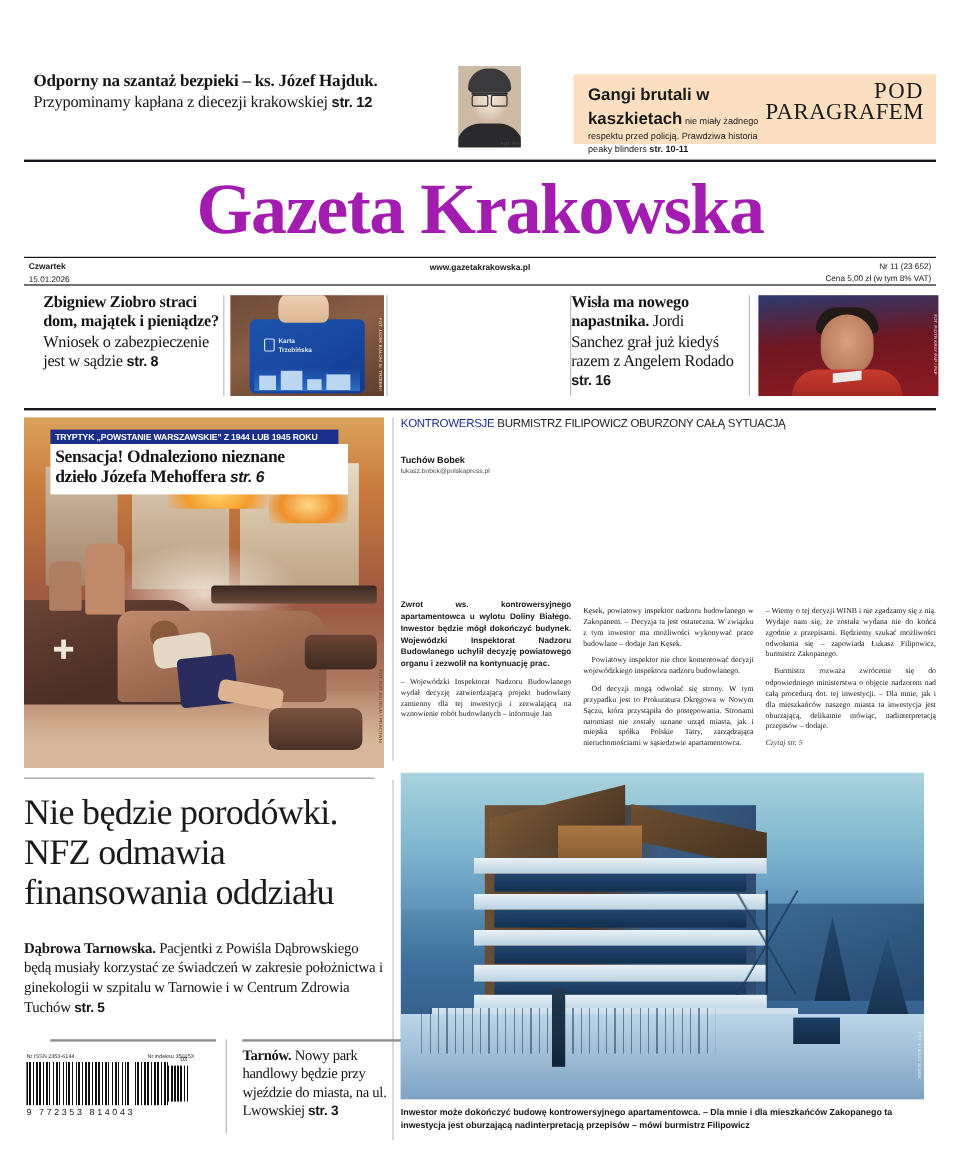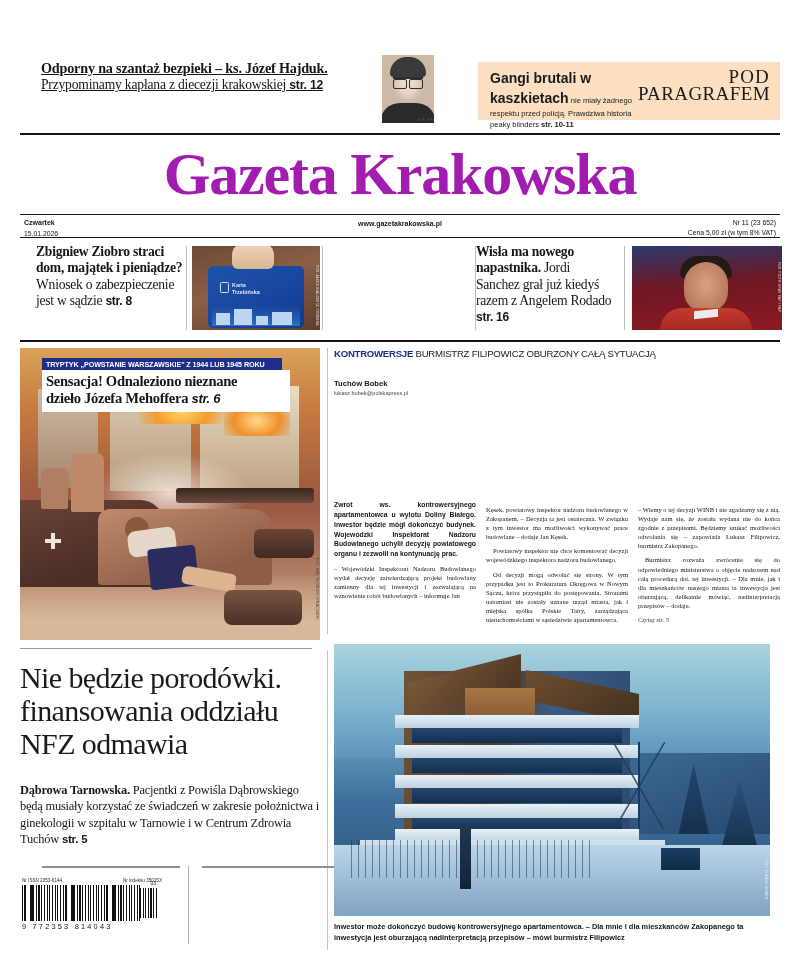--- a/index.html
+++ b/index.html
@@ -7,21 +7,21 @@
     width: 800px; height: 969px;
     background: #ffffff;
     font-family: "Liberation Serif", serif;
     color: #15161a;
     overflow: hidden;
   }
   .page { position: relative; width: 800px; height: 969px; background:#fff; }
 
   
   .topstrip { position:absolute; left:0; top:0; width:800px; height:136px; }
-  .promo-left { position:absolute; left:41px; top:60px; width:330px;text-decoration:underline; }
+  .promo-left { position:absolute; left:28px; top:60px; width:330px; }
   .promo-left .l1 { font-weight:bold; font-size:14.2px; line-height:1.22; letter-spacing:-0.2px; }
   .promo-left .l2 { font-size:13.6px; line-height:1.25; letter-spacing:-0.2px; }
   .promo-left .pg { font-weight:bold; font-family:"Liberation Sans",sans-serif; font-size:12.2px; }
   .promo-face {
     position:absolute; left:382px; top:55px; width:52px; height:68px;
     background:
       radial-gradient(ellipse 16px 20px at 50% 40%, #efe4d8 0%, #e3d3c2 60%, #cdbaa6 100%),
       linear-gradient(#d8cbbb,#c8b9a6);
     overflow:hidden;
   }
@@ -176,21 +176,21 @@
   }
   .paint-head {
     position:absolute; left:42px; top:370px; width:248px; background:#fff;
     padding:3px 6px 5px 4px; font-weight:bold; font-size:14.6px; line-height:1.18; letter-spacing:-0.3px;
   }
   .paint-head .pg { font-family:"Liberation Sans",sans-serif; font-size:13px;font-style:italic; }
 
   
   .main { position:absolute; left:334px; top:348px; width:446px; }
   .main .kick { font-family:"Liberation Sans",sans-serif; font-size:9.6px; letter-spacing:-0.25px; color:#1b1c20; }
-  .main .kick b { color:#1b2f8a; font-weight:bold; }
+  .main .kick b { color:#1b2f8a; font-weight:normal; }
   .main .head { margin-top:6px; font-weight:bold; font-size:43px; line-height:0.98;
     letter-spacing:-1.4px; color:#0f1014; }
   .main .byline { margin-top:20px; font-family:"Liberation Sans",sans-serif;
     font-weight:bold; font-size:7.6px; }
   .main .mail { font-family:"Liberation Sans",sans-serif; font-size:5.6px; color:#4a4a4c; margin-top:1.5px; }
 
   .cols { position:absolute; left:334px; top:500px; width:446px; height:132px;
     display:flex; gap:10px; }
   .col { width:142px; font-size:6.5px; line-height:1.4; text-align:justify; }
   .col .lead { font-family:"Liberation Sans",sans-serif; font-weight:bold; font-size:6.8px; line-height:1.45; }
@@ -470,33 +470,37 @@
   </div>
 
   <div class="caption">Inwestor może dokończyć budowę kontrowersyjnego apartamentowca. – Dla mnie i dla mieszkańców Zakopanego ta inwestycja jest oburzającą nadinterpretacją przepisów – mówi burmistrz Filipowicz</div>
 
   <div class="vdiv-low"></div>
 
   <div class="lower">
     <div class="hr"></div>
     <div class="head">
       <div>Nie będzie porodówki.</div>
+      <div>NFZ odmawia</div>
       <div>finansowania oddziału</div>
-      <div>NFZ odmawia</div>
     </div>
     <div class="body">
       <b>Dąbrowa Tarnowska.</b><span> Pacjentki z Powiśla Dąbrowskiego będą musiały korzystać ze świadczeń w zakresie położnictwa i ginekologii w szpitalu w Tarnowie i w Centrum Zdrowia Tuchów</span>
       <span class="pg">str. 5</span>
     </div>
   </div>
 
   <div class="footrow">
     <div class="hrl"></div>
     <div class="hrr"></div>
     <div class="fdiv"></div>
+    <div class="tarnow">
+      <b>Tarnów.</b><span> Nowy park handlowy będzie przy wjeździe do miasta, na ul. Lwowskiej</span>
+      <span class="pg">str. 3</span>
+    </div>
   </div>
 
   <div class="barcode">
     <div class="meta">
       <span>Nr ISSN 2353-6144</span>
       <span>Nr indeksu 35015X</span>
     </div>
     <div class="bars"></div>
     <div class="addon"></div>
     <div class="addnum">03</div>

